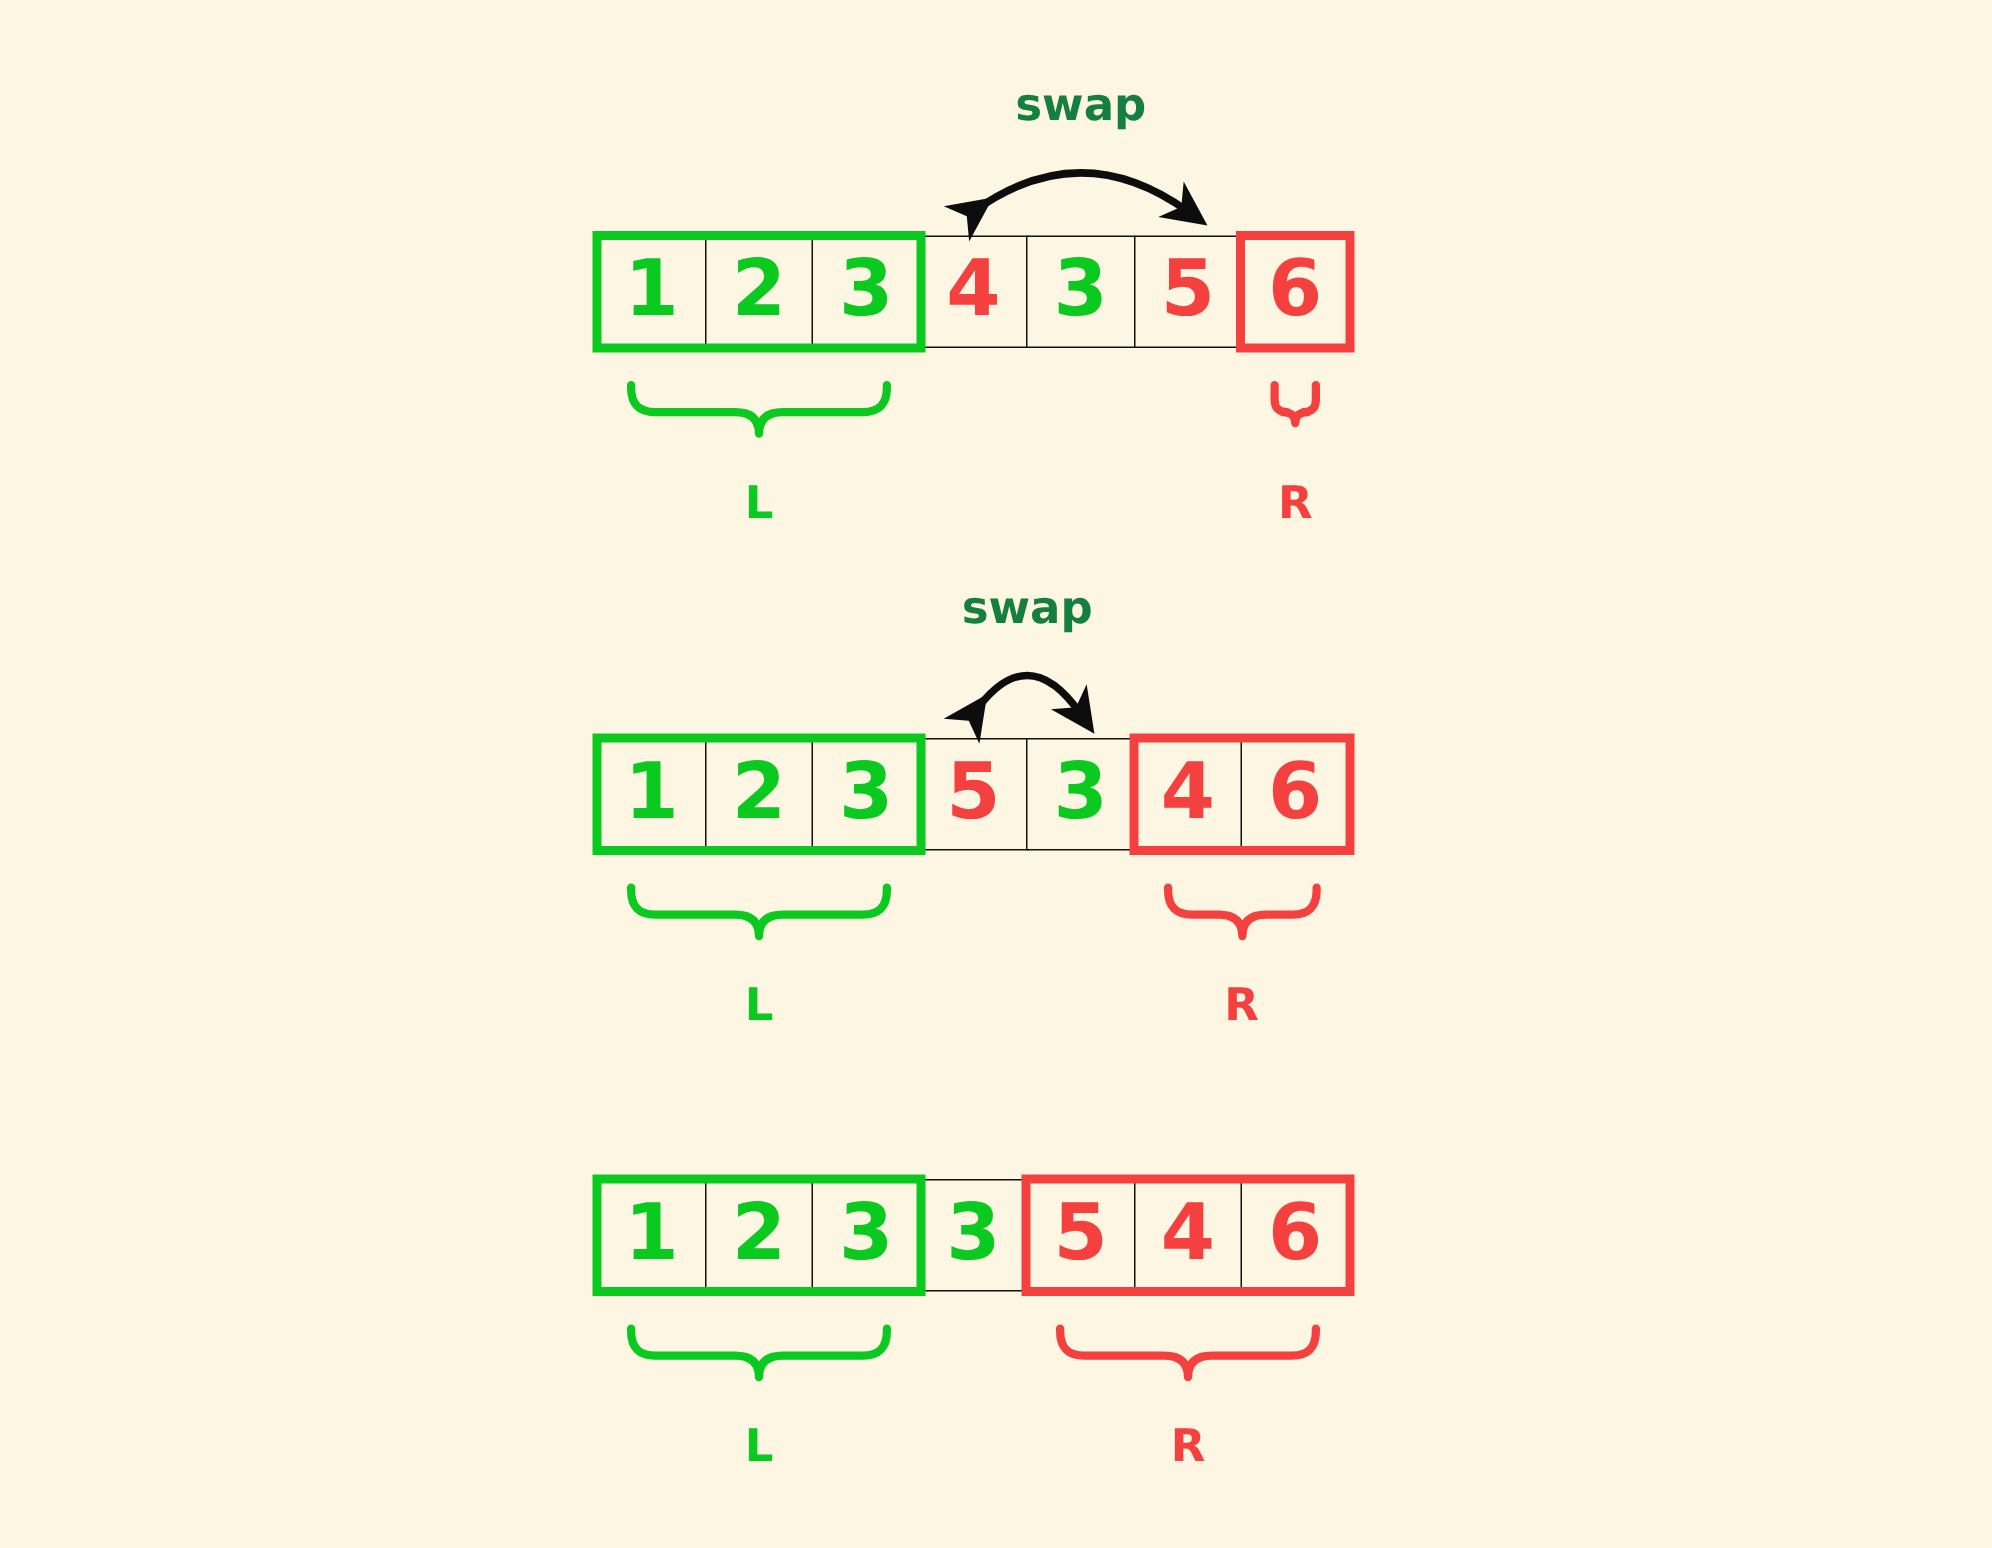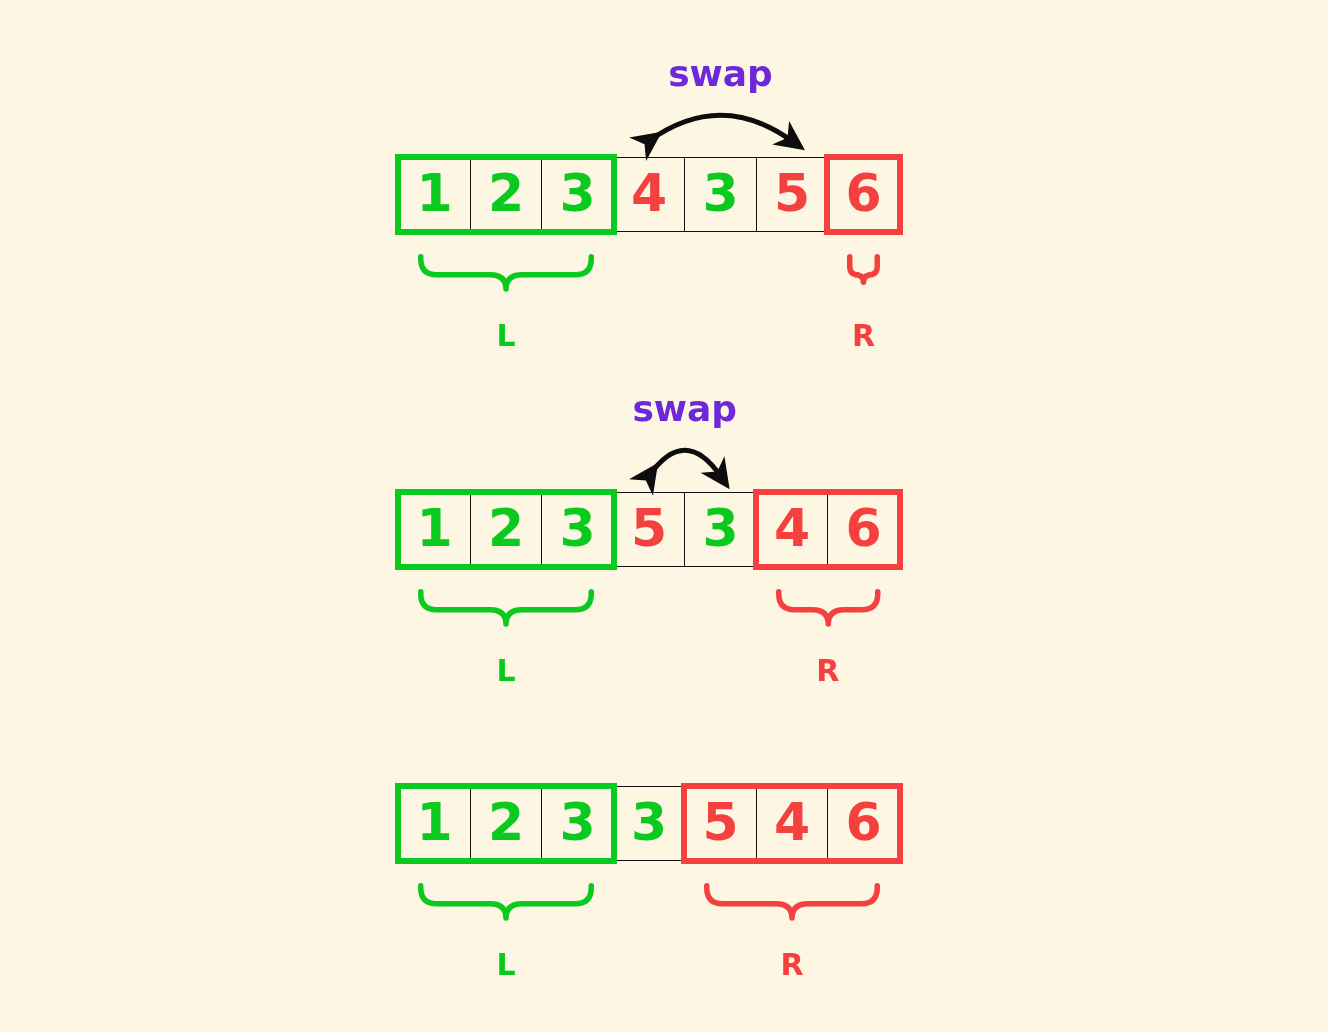--- a/index.html
+++ b/index.html
@@ -83,23 +83,23 @@
     text-align: center;
     transform: translateX(-50%);
   }
   .label-green { color: #0ac91f; }
   .label-red   { color: #f4403f; }
 
   
   .swap-group { position: absolute; }
   .swap-text {
     position: absolute;
-    font-size: 36px;
+    font-size: 30px;
     font-weight: 700;
-    color: #6d28d9;
+    color: #15803d;
     font-family: "DejaVu Sans", sans-serif;
     white-space: nowrap;
     transform: translateX(-50%);
   }
   .swap-arrow { position: absolute; }
   .swap-arrow svg { display: block; overflow: visible; }
 </style>
 </head>
 <body>
 

